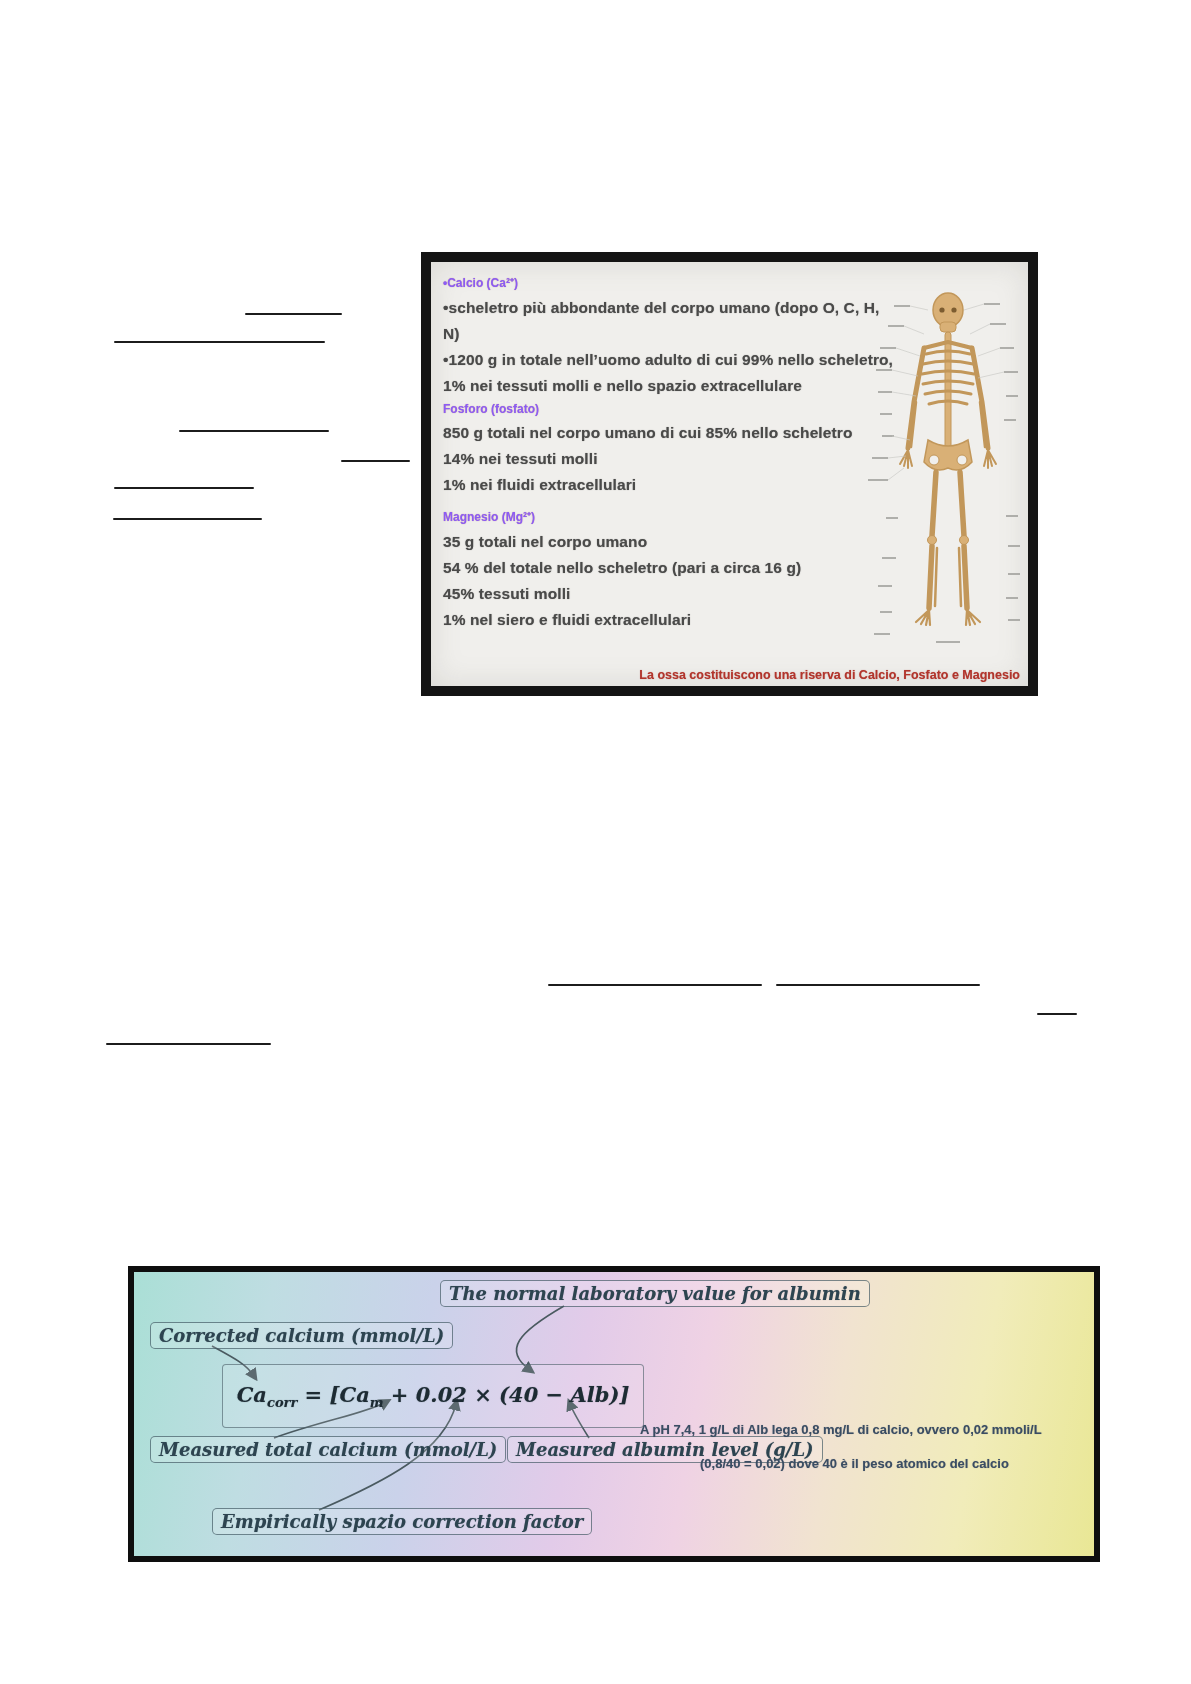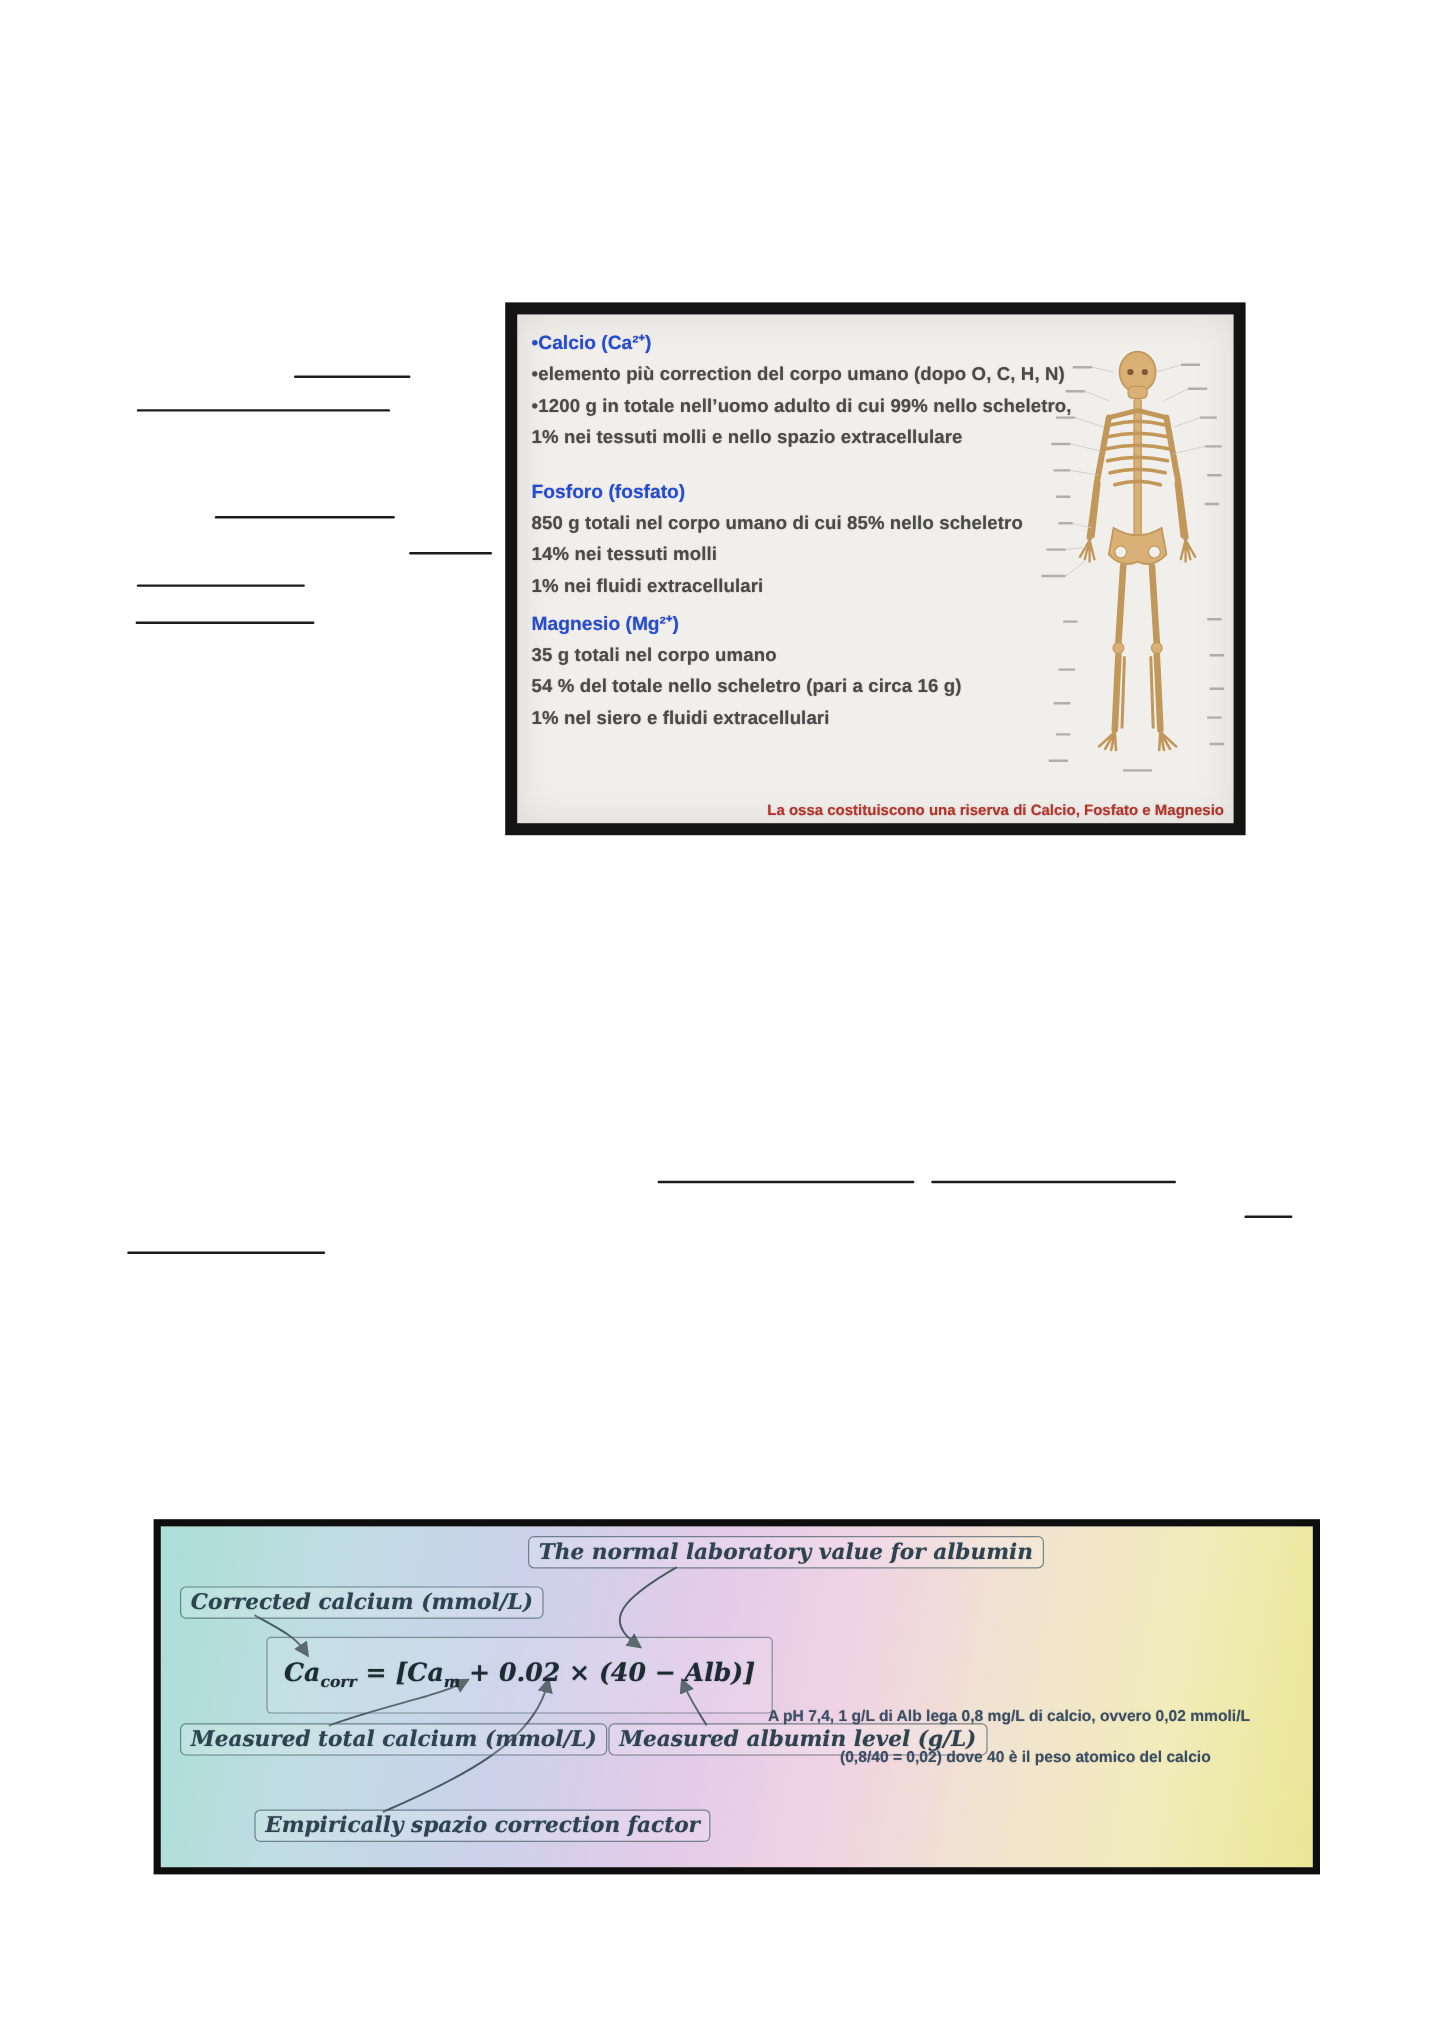--- a/index.html
+++ b/index.html
@@ -6,21 +6,21 @@
   body{width:1191px;height:1684px;position:relative;font-family:"Liberation Sans",sans-serif;overflow:hidden;}
 
   
   .uline{position:absolute;height:2px;background:#1c1c1c;border-radius:1px;}
 
   
   .slide1{position:absolute;left:421px;top:252px;width:597px;height:424px;
           border:10px solid #141414;background:#f0efec;
           box-shadow:inset 0 0 30px rgba(120,120,110,.18);}
   .s1-text{position:absolute;left:12px;width:455px;color:#4a4a49;}
-  .s1-heading{font-size:16px;font-weight:bold;color:#1d4ed8;
+  .s1-heading{font-size:12px;font-weight:bold;color:#8b5cf6;
               text-shadow:0 0 1px rgba(150,40,30,.45);margin:0 0 4px 0;}
   .s1-line{font-size:15.5px;font-weight:600;line-height:26px;
            text-shadow:0 0 1px rgba(60,60,60,.5);letter-spacing:.1px;margin:0;}
   .s1-caption{position:absolute;right:8px;bottom:4px;font-size:12.5px;font-weight:bold;
               color:#b2352c;text-shadow:0 0 1px rgba(160,40,30,.5);}
   .skel{position:absolute;right:2px;top:28px;}
 
   
   .slide2{position:absolute;left:128px;top:1266px;width:960px;height:284px;
           border:6px solid #0e0e0e;
@@ -52,36 +52,37 @@
 <div class="uline" style="left:113px;top:518px;width:149px;"></div>
 <div class="uline" style="left:548px;top:984px;width:214px;"></div>
 <div class="uline" style="left:776px;top:984px;width:204px;"></div>
 <div class="uline" style="left:1037px;top:1013px;width:40px;"></div>
 <div class="uline" style="left:106px;top:1043px;width:165px;"></div>
 
 <div class="slide1">
 
   <div class="s1-text" style="top:12px;">
     <p class="s1-heading">•Calcio (Ca²⁺)</p>
-    <p class="s1-line">•elemento più correction del corpo umano  (dopo O, C, H, N)</p>
+    <p class="s1-line">•scheletro più abbondante del corpo umano  (dopo O, C, H, N)</p>
     <p class="s1-line">•1200 g in totale nell’uomo adulto  di cui 99% nello scheletro,</p>
     <p class="s1-line">1% nei tessuti molli e nello spazio extracellulare</p>
   </div>
 
   <div class="s1-text" style="top:140px;">
     <p class="s1-heading">Fosforo (fosfato)</p>
     <p class="s1-line">850 g totali nel corpo umano di cui  85% nello scheletro</p>
     <p class="s1-line">14% nei tessuti molli</p>
     <p class="s1-line">1% nei fluidi extracellulari</p>
   </div>
 
   <div class="s1-text" style="top:246px;">
     <p class="s1-heading">Magnesio (Mg²⁺)</p>
     <p class="s1-line">35 g totali nel corpo umano</p>
     <p class="s1-line">54 % del totale nello scheletro (pari a  circa 16 g)</p>
+    <p class="s1-line">45% tessuti molli</p>
     <p class="s1-line">1% nel siero e fluidi extracellulari</p>
   </div>
 
   <svg class="skel" width="160" height="372" viewBox="0 0 160 372">
     <g stroke="#c2975a" fill="#d9b076">
 
       <ellipse cx="82" cy="20" rx="15" ry="17" stroke-width="1.5"></ellipse>
       <rect x="74" y="32" width="16" height="10" rx="4" stroke-width="1"></rect>
       <circle cx="76" cy="20" r="2.6" fill="#7c5c30" stroke="none"></circle>
       <circle cx="88" cy="20" r="2.6" fill="#7c5c30" stroke="none"></circle>

